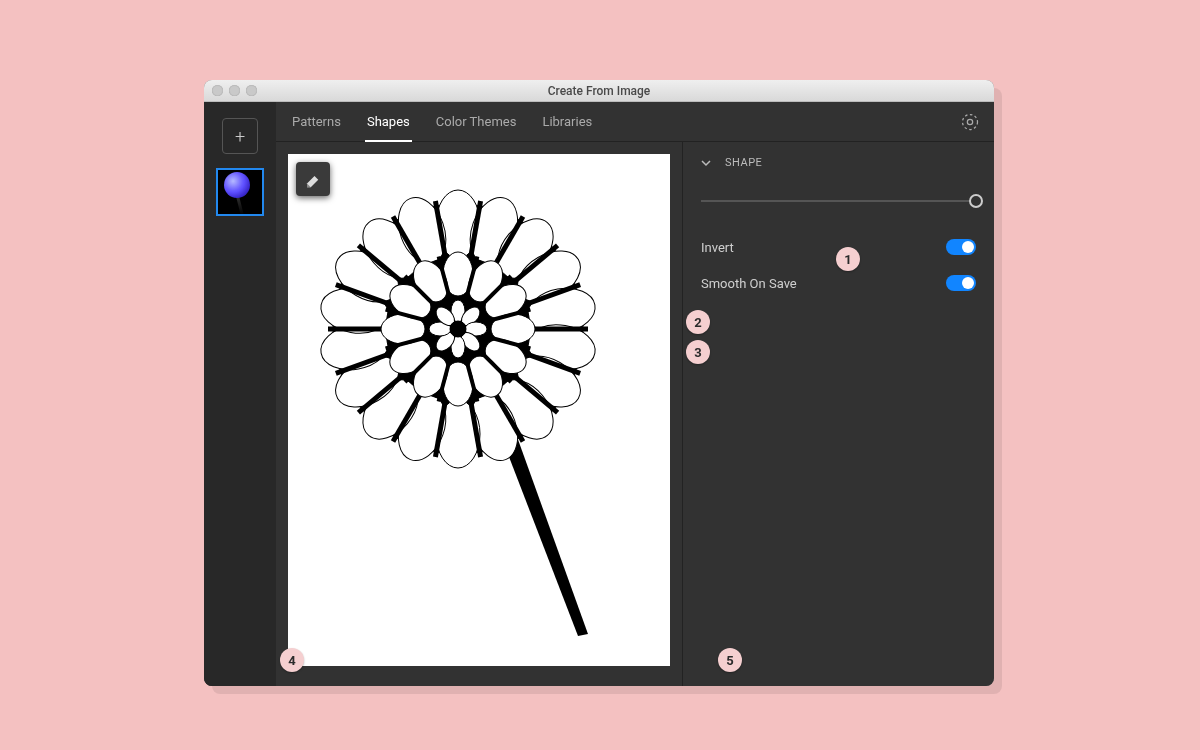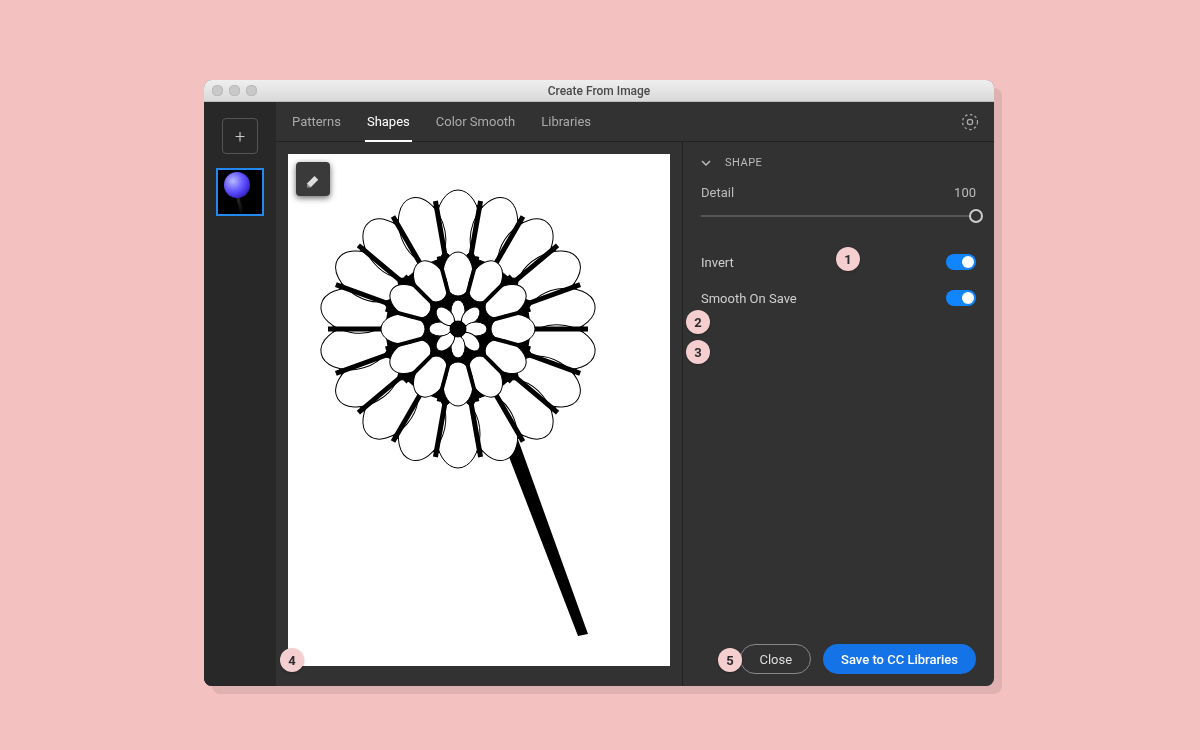--- a/index.html
+++ b/index.html
@@ -274,21 +274,21 @@
     <div class="maincol">
 
       <div class="tabs">
         <div class="tab">
             <span>Patterns</span>
           </div>
         <div class="tab active">
             <span>Shapes</span>
           </div>
         <div class="tab">
-            <span>Color Smooth</span>
+            <span>Color Themes</span>
           </div>
         <div class="tab">
             <span>Libraries</span>
           </div>
         <div class="eye">
           <svg viewBox="0 0 24 24">
             <circle cx="12" cy="12" r="9" fill="none" stroke="#aaa" stroke-width="1.5" stroke-dasharray="3 3"></circle>
             <circle cx="12" cy="12" r="3.2" fill="none" stroke="#aaa" stroke-width="1.5"></circle>
           </svg>
         </div>
@@ -563,52 +563,40 @@
         <div class="side">
 
           <div class="sect-head">
             <svg class="chev" viewBox="0 0 10 10">
               <path d="M1 3 L5 7 L9 3" fill="none" stroke="#bbb" stroke-width="1.5"></path>
             </svg>
             <span>SHAPE</span>
           </div>
 
           <div class="slider-row">
-            <div class="row">
-              <span>Detail</span>
-              <span>100</span>
-            </div>
             <div class="slider">
               <div class="track"></div>
               <div class="knob"></div>
             </div>
           </div>
 
           <div class="toggle-row">
             <span>Invert</span>
             <div class="toggle">
                 <div class="dotk"></div>
               </div>
           </div>
 
           <div class="toggle-row">
             <span>Smooth On Save</span>
             <div class="toggle">
                 <div class="dotk"></div>
               </div>
           </div>
 
-          <div class="footer">
-            <div class="btn btn-outline">
-              <span>Close</span>
-            </div>
-            <div class="btn btn-primary">
-              <span>Save to CC Libraries</span>
-            </div>
-          </div>
 
         </div>
 
       </div>
 
     </div>
 
   </div>
 
 </div>

